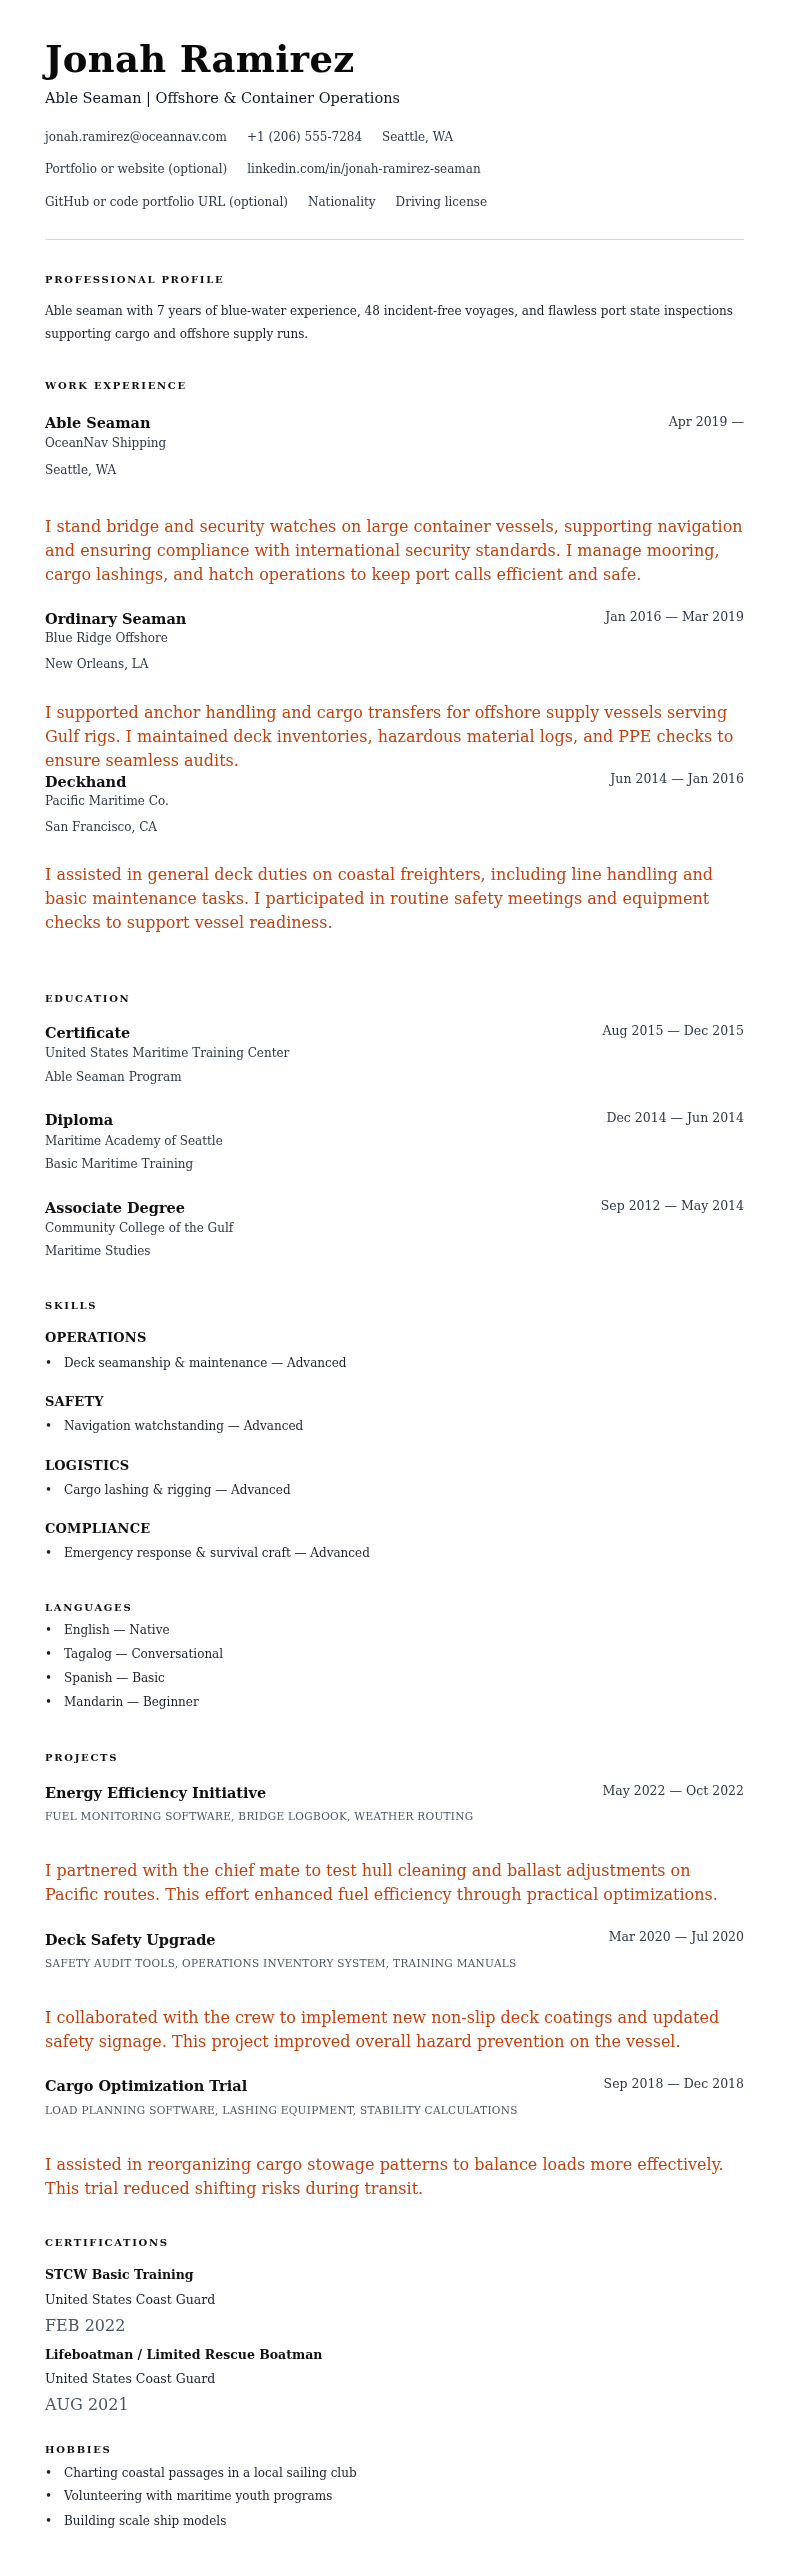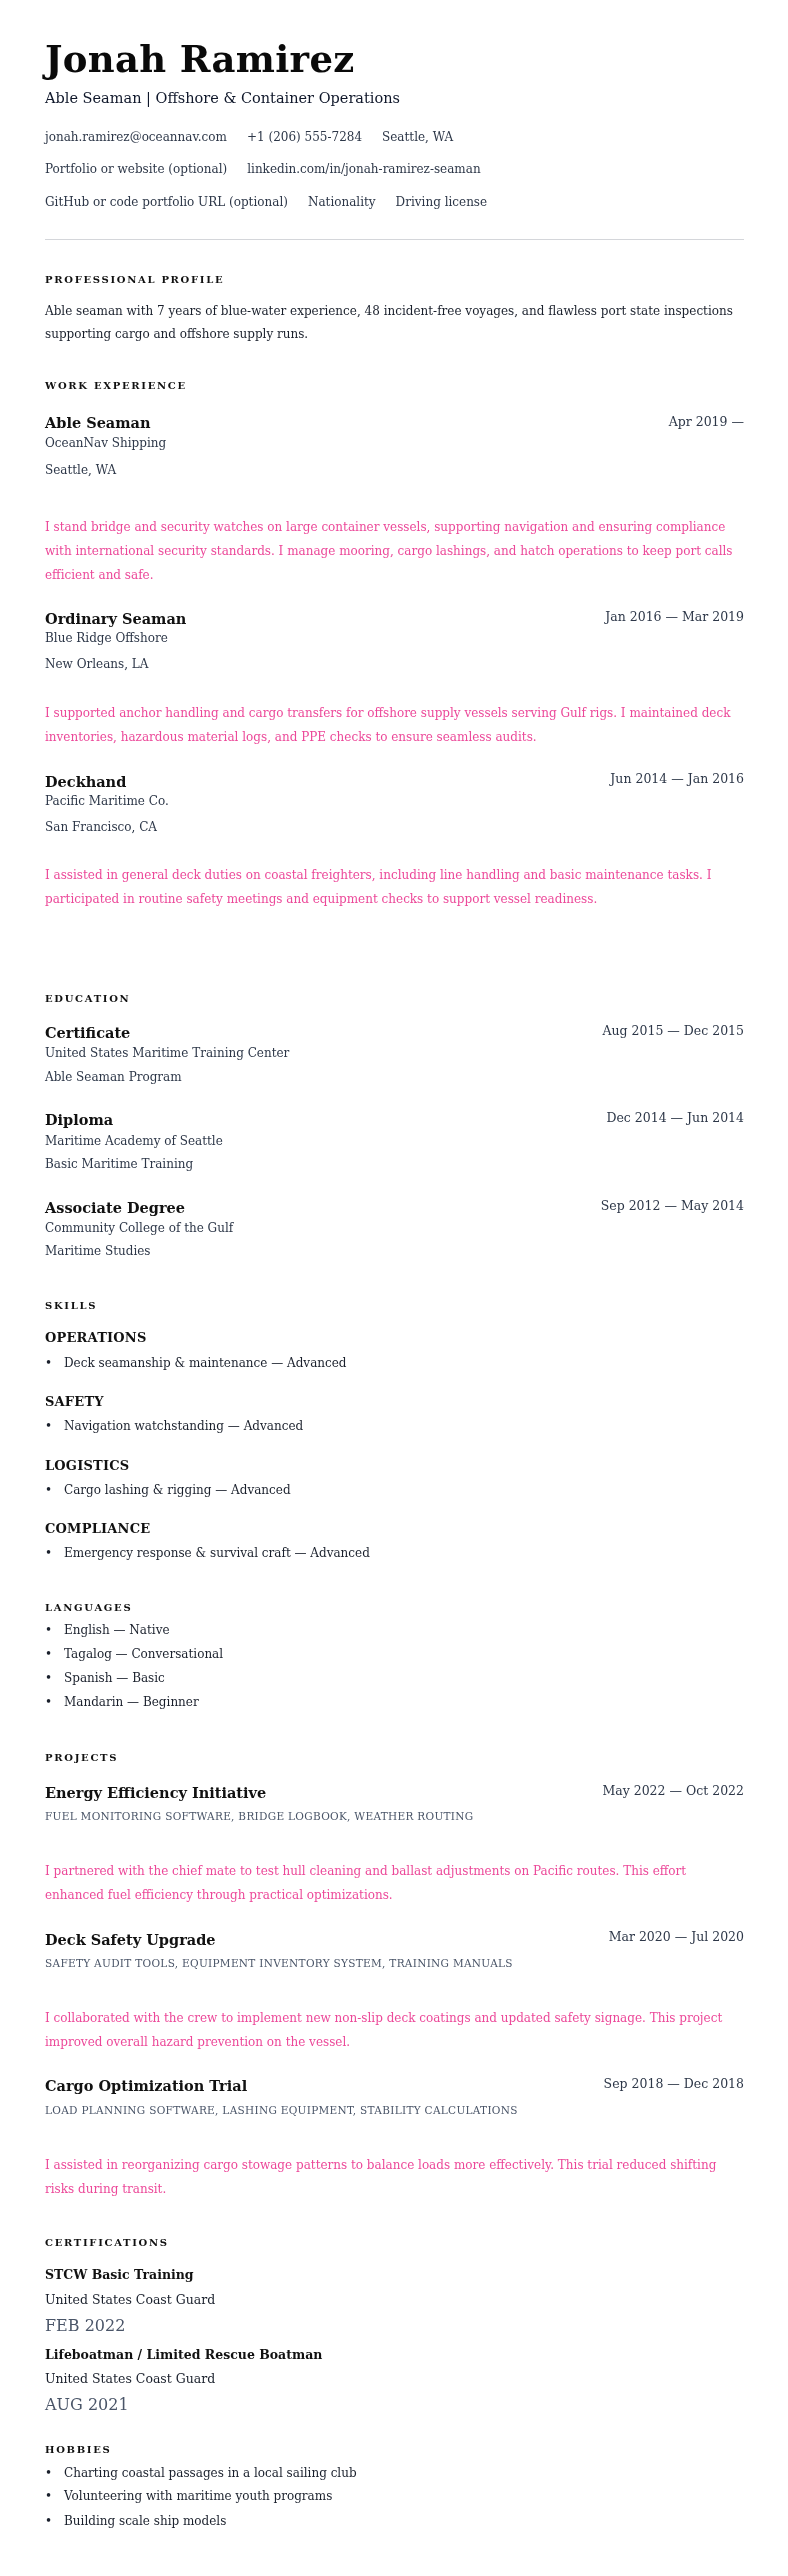--- a/index.html
+++ b/index.html
@@ -15,21 +15,21 @@
     .abs { position: absolute; left: 45px; white-space: nowrap; }
     .right { position: absolute; right: 45px; white-space: nowrap; text-align: right; color: #2d3748; font-size: 12.5px; }
     .name { font-size: 37px; font-weight: bold; color: #0a0a0a; letter-spacing: 0.3px; }
     .subtitle { font-size: 14.5px; color: #0f172a; }
     .contact-row { font-size: 12px; color: #2d3748; display: flex; gap: 20px; }
     .divider { position: absolute; left: 45px; right: 45px; height: 1.3px; background: #d4d6da; }
     .section-title { font-size: 10px; font-weight: bold; letter-spacing: 1.7px; color: #111; text-transform: uppercase; }
     .profile-text { font-size: 12px; line-height: 23px; color: #1a202c; white-space: normal; width: 699px; }
     .entry-title { font-size: 14.5px; font-weight: bold; color: #111; }
     .entry-sub { font-size: 12px; color: #2d3748; }
-    .body-text { font-size: 12px; line-height: 24px; color: #ec4899; white-space: normal; width: 703px; }
+    .body-text { font-size: 16px; line-height: 24px; color: #c2410c; white-space: normal; width: 703px; }
     .skill-cat { font-size: 13px; font-weight: bold; color: #111; letter-spacing: 0.2px; }
     .bullet-item { font-size: 12px; color: #1a202c; }
     .bullet-item .dot { position: absolute; left: 0; top: 0; }
     .bullet-item .txt { position: absolute; left: 19px; top: 0; white-space: nowrap; }
     .tools { font-size: 10.5px; color: #4a5568; letter-spacing: 0.3px; }
     .cert-title { font-size: 12.5px; font-weight: bold; color: #111; }
     .cert-org { font-size: 12.5px; color: #1a202c; }
     .cert-date { font-size: 16px; color: #4a5568; }
   </style>
 </head>
@@ -158,21 +158,21 @@
   <div>
     <div class="abs entry-title" style="top:1784px;">Energy Efficiency Initiative</div>
     <div class="right" style="top:1783px;">May 2022 — Oct 2022</div>
     <div class="abs tools" style="top:1810px;">FUEL MONITORING SOFTWARE, BRIDGE LOGBOOK, WEATHER ROUTING</div>
     <div class="abs body-text" style="top:1859px;">I partnered with the chief mate to test hull cleaning and ballast adjustments on Pacific routes. This effort enhanced fuel efficiency through practical optimizations.</div>
   </div>
 
   <div>
     <div class="abs entry-title" style="top:1931px;">Deck Safety Upgrade</div>
     <div class="right" style="top:1929px;">Mar 2020 — Jul 2020</div>
-    <div class="abs tools" style="top:1957px;">SAFETY AUDIT TOOLS, EQUIPMENT INVENTORY SYSTEM, TRAINING MANUALS</div>
+    <div class="abs tools" style="top:1957px;">SAFETY AUDIT TOOLS, OPERATIONS INVENTORY SYSTEM, TRAINING MANUALS</div>
     <div class="abs body-text" style="top:2006px;">I collaborated with the crew to implement new non-slip deck coatings and updated safety signage. This project improved overall hazard prevention on the vessel.</div>
   </div>
 
   <div>
     <div class="abs entry-title" style="top:2077px;">Cargo Optimization Trial</div>
     <div class="right" style="top:2076px;">Sep 2018 — Dec 2018</div>
     <div class="abs tools" style="top:2104px;">LOAD PLANNING SOFTWARE, LASHING EQUIPMENT, STABILITY CALCULATIONS</div>
     <div class="abs body-text" style="top:2153px;">I assisted in reorganizing cargo stowage patterns to balance loads more effectively. This trial reduced shifting risks during transit.</div>
   </div>
 

